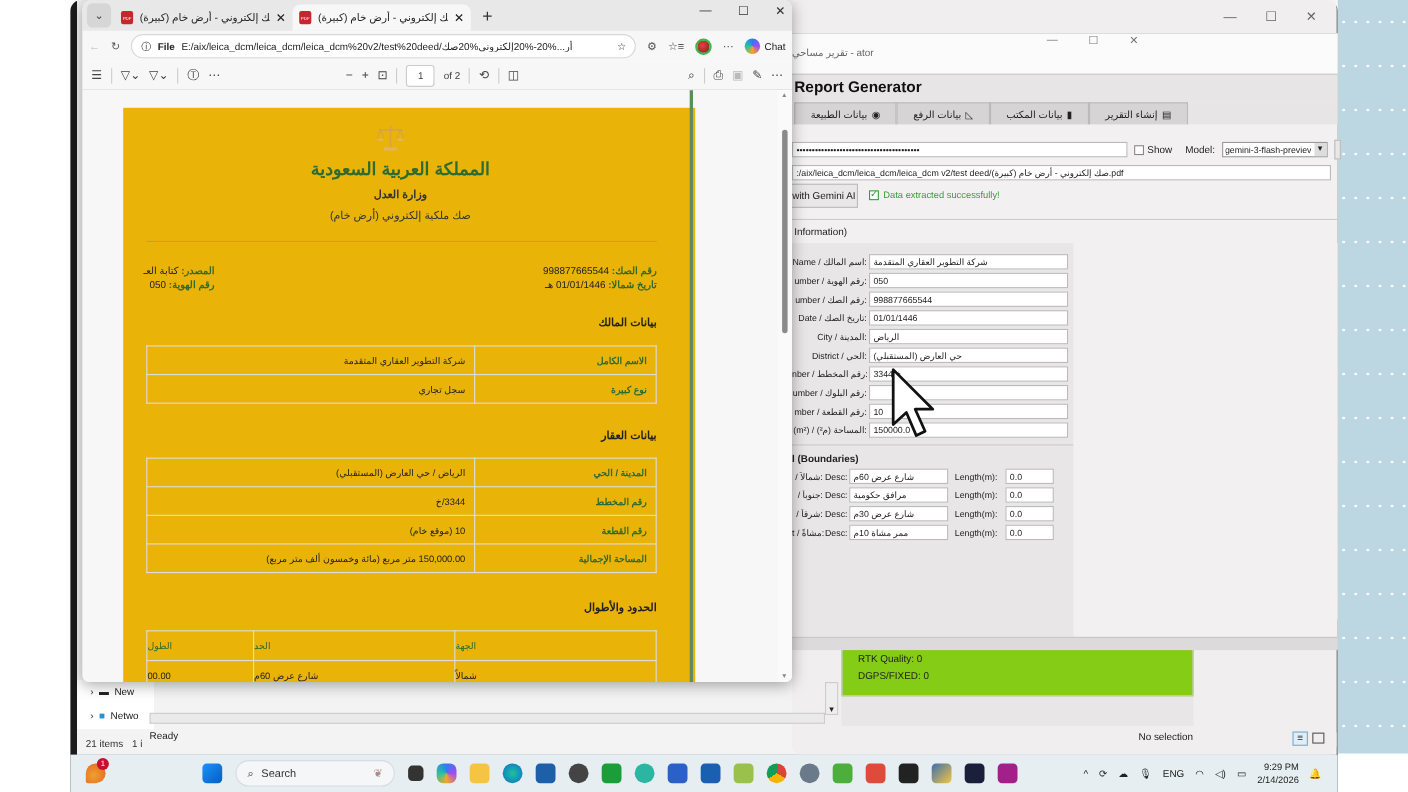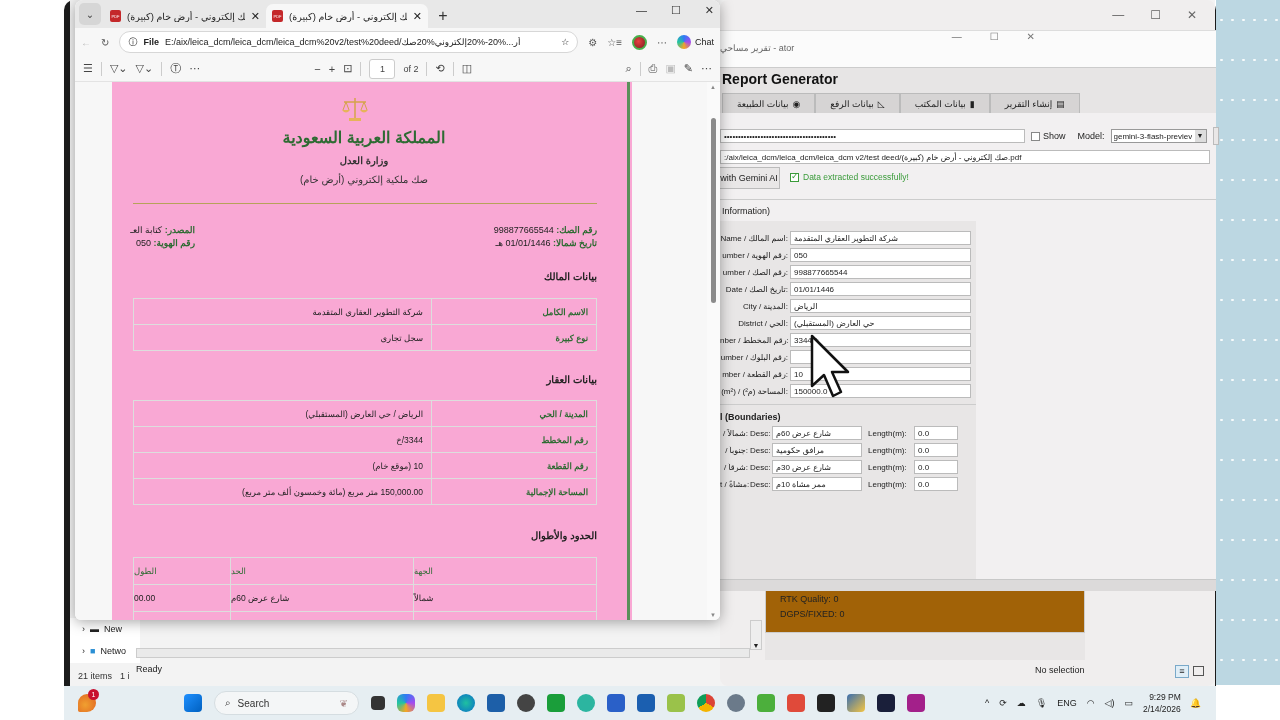--- a/index.html
+++ b/index.html
@@ -12,21 +12,21 @@
   
   .explorer { position: absolute; left: 70px; top: 0; width: 1145px; height: 686px; background: #f3f3f3; }
   .explorer-status { position: absolute; left: 0; bottom: 0; height: 20px; width: 100%; background:#f3f3f3; font-size: 9px; color:#333; display:flex; align-items:center; padding-left:8px; gap: 8px;}
   .nav-tree { position: absolute; left: 0; top: 618px; width: 70px; height: 45px; background: #fff; font-size: 9px; }
   .nav-tree div { height: 22px; display:flex; align-items:center; gap:5px; padding-left: 12px; color:#222; }
 
   
   .survey-win { position: absolute; left: 720px; top: 0; width: 495px; height: 686px; background: #f0eeee; border-radius: 8px; }
   .survey-titlebar { height: 30px; display: flex; justify-content: flex-end; align-items: center; gap: 26px; padding-right: 18px; color: #666; font-size: 12px; }
   .survey-lower { position: absolute; left: 136px; top: 580px; width: 620px; height: 100px; background: #e8e6e6; }
-  .gps-panel { position: absolute; left: 48px; top: 10px; width: 320px; height: 45px; border: 1px solid #ccc; background: #a16207; font-size: 9px; padding: 5px 14px; }
+  .gps-panel { position: absolute; left: 48px; top: 10px; width: 320px; height: 45px; border: 1px solid #ccc; background: #84cc16; font-size: 9px; padding: 5px 14px; }
   .gps-panel div { height: 15px; }
   .status-ready { position: absolute; left: 136px; top: 664px; font-size: 9px; }
   .status-nosel { position: absolute; left: 1035px; top: 665px; font-size: 9px; }
 
   
   .rg-win { position: absolute; left: 720px; top: 30px; width: 496px; height: 560px; background: #f2f0f1; border-top: 1px solid #ddd; }
   .rg-inner-title { height: 36px; background: #fbfbfb; font-size: 9px; color: #666; padding: 12px 0 0 0; }
   .rg-inner-close { position: absolute; top: 0; left: 80px; width: 245px; height: 12px; display:flex; justify-content:flex-end; gap: 28px; font-size: 10px; color:#777; padding-right: 10px;}
   .rg-header { height: 26px; background: #e7e5e5; font-weight: bold; font-size: 14px; color: #111; padding: 3px 0 0 2px; border-top: 1px solid #ccc; }
   .rg-tabs { display: flex; height: 20px; background: #e7e5e5; padding-left: 2px; }
@@ -72,21 +72,21 @@
   .edge-addr { height: 28px; background: #f7f7f7; display: flex; align-items: center; padding: 0 6px; gap: 10px; font-size: 10px; color:#555; }
   .addr-box { flex: 1; height: 22px; border-radius: 11px; background: #fff; border: 1px solid #d7d7d7; display:flex; align-items:center; padding: 0 8px; gap: 6px; font-size: 9px; color:#222; }
   .addr-url { flex:1; white-space: nowrap; overflow: hidden; }
   .chat-btn { display:flex; align-items:center; gap: 4px; font-size: 9px; color:#222; }
   .copilot { width: 14px; height: 14px; border-radius: 50%; background: conic-gradient(#2f7bf5,#a44bf0,#f5a623,#22c5a0,#2f7bf5); }
   .avatar { width: 15px; height: 15px; border-radius: 50%; background: radial-gradient(circle at 40% 40%, #e94040, #7a2020); border: 2px solid #49b04c; }
   .pdf-toolbar { height: 26px; background: #f7f7f7; border-bottom: 1px solid #e3e3e3; display:flex; align-items:center; padding: 0 8px; font-size: 11px; color:#444; gap: 8px;}
   .pdf-toolbar .sep { width: 1px; height: 14px; background: #ccc; }
   .page-box { width: 26px; height: 20px; border: 1px solid #ccc; background: #fff; border-radius: 3px; font-size: 9px; display:flex; align-items:center; justify-content:center; }
   .pdf-area { position: absolute; top: 82px; left: 0; width: 645px; height: 538px; background: #f7f7f7; }
-  .pdf-page { position: absolute; left: 37px; top: 0; width: 520px; height: 538px; background: #f9a8d4; overflow: hidden; direction: rtl; }
+  .pdf-page { position: absolute; left: 37px; top: 16px; width: 520px; height: 538px; background: #eab308; overflow: hidden; direction: rtl; }
   .pdf-scroll { position: absolute; right: 0; top: 0; width: 13px; height: 538px; background: #fafafa; }
   .pdf-scroll .thumb { position: absolute; left: 4px; top: 36px; width: 5px; height: 185px; background: #8b8b8b; border-radius: 3px; }
 
   .scale-icon { position: absolute; right: 262px; top: 14px; width: 30px; height: 26px; }
   .doc-title { position: absolute; right: 0; width: 496px; text-align: center; }
   .t1 { top: 46px; font-size: 16px; font-weight: bold; color: #2e6b33; }
   .t2 { top: 73px; font-size: 10px; color: #333; font-weight: bold; }
   .t3 { top: 92px; font-size: 10px; color: #333; }
   .gold-rule { position: absolute; right: 35px; top: 121px; width: 464px; height: 1px; background: #b6a35a; }
   .meta { position: absolute; font-size: 9px; color: #222; }

